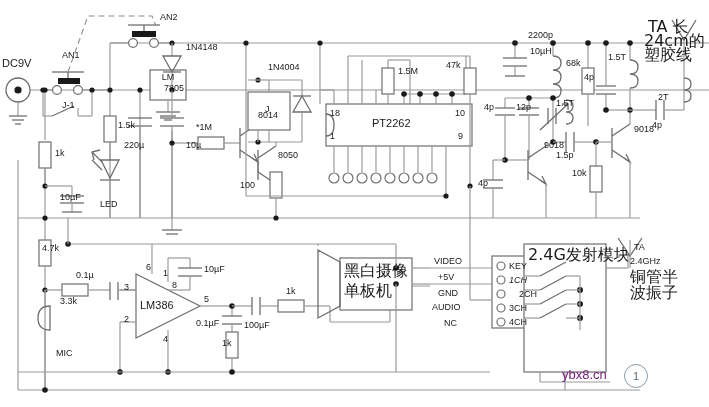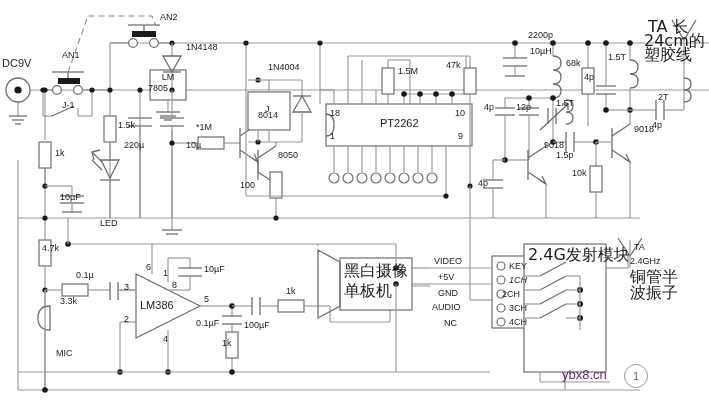--- a/index.html
+++ b/index.html
@@ -590,43 +590,43 @@
     <path class="w" d="M540 382 L610 382"></path>
     <path class="w" d="M540 382 L540 372"></path>
   </g>
 </svg>
 
 <div class="lbl big" style="left:2px;top:58px;">DC9V</div>
 <div class="lbl" style="left:62px;top:50px;">AN1</div>
 <div class="lbl" style="left:160px;top:12px;">AN2</div>
 <div class="lbl" style="left:62px;top:100px;">J-1</div>
 <div class="lbl" style="left:155px;top:72px;width:26px;text-align:center;">LM</div>
-<div class="lbl" style="left:136px;top:83px;width:44px;text-align:center;">7805</div>
+<div class="lbl" style="left:152px;top:83px;width:44px;text-align:center;">7805</div>
 <div class="lbl" style="left:186px;top:42px;">1N4148</div>
 <div class="lbl" style="left:268px;top:62px;">1N4004</div>
 <div class="lbl" style="left:265px;top:104px;">J</div>
-<div class="lbl" style="left:100px;top:218px;">LED</div>
+<div class="lbl" style="left:100px;top:199px;">LED</div>
 
 <div class="lbl" style="left:55px;top:148px;">1k</div>
 <div class="lbl" style="left:60px;top:192px;">10µF</div>
 <div class="lbl" style="left:42px;top:243px;">4.7k</div>
 <div class="lbl" style="left:118px;top:120px;">1.5k</div>
 <div class="lbl" style="left:124px;top:140px;">220µ</div>
 <div class="lbl" style="left:186px;top:140px;">10µ</div>
 <div class="lbl" style="left:196px;top:122px;">*1M</div>
 <div class="lbl" style="left:240px;top:180px;">100</div>
 
 <div class="lbl" style="left:258px;top:110px;">8014</div>
 <div class="lbl" style="left:278px;top:150px;">8050</div>
 
 <div class="lbl" style="left:330px;top:108px;">18</div>
 <div class="lbl" style="left:330px;top:131px;">1</div>
 <div class="lbl" style="left:455px;top:108px;">10</div>
 <div class="lbl" style="left:458px;top:131px;">9</div>
-<div class="lbl big" style="left:372px;top:118px;margin-left:8px;">PT2262</div>
+<div class="lbl big" style="left:372px;top:118px;">PT2262</div>
 <div class="lbl" style="left:398px;top:66px;">1.5M</div>
 <div class="lbl" style="left:446px;top:60px;">47k</div>
 
 <div class="lbl" style="left:484px;top:30px;margin-left:44px;">2200p</div>
 <div class="lbl" style="left:530px;top:46px;">10µH</div>
 <div class="lbl" style="left:566px;top:58px;">68k</div>
 <div class="lbl" style="left:484px;top:102px;">4p</div>
 <div class="lbl" style="left:516px;top:102px;">12p</div>
 <div class="lbl" style="left:556px;top:98px;">1.5T</div>
 <div class="lbl" style="left:544px;top:140px;">9018</div>
@@ -663,21 +663,21 @@
 <div class="lbl cjk" style="left:344px;top:266px;">黑白摄像</div>
 <div class="lbl cjk" style="left:344px;top:286px;">单板机</div>
 <div class="lbl" style="left:434px;top:256px;">VIDEO</div>
 <div class="lbl" style="left:438px;top:272px;">+5V</div>
 <div class="lbl" style="left:438px;top:288px;">GND</div>
 <div class="lbl" style="left:432px;top:302px;">AUDIO</div>
 <div class="lbl" style="left:444px;top:318px;">NC</div>
 
 <div class="lbl" style="left:509px;top:261px;">KEY</div>
 <div class="lbl" style="left:509px;top:275px;font-style:italic;">1CH</div>
-<div class="lbl" style="left:502px;top:289px;">2CH</div>
+<div class="lbl" style="left:519px;top:289px;">2CH</div>
 <div class="lbl" style="left:509px;top:303px;">3CH</div>
 <div class="lbl" style="left:509px;top:317px;">4CH</div>
 
 <div class="lbl cjk" style="left:528px;top:250px;">2.4G发射模块</div>
 
 <div class="lbl" style="left:634px;top:242px;">TA</div>
 <div class="lbl" style="left:630px;top:256px;">2.4GHz</div>
 <div class="lbl cjk" style="left:630px;top:272px;">铜管半</div>
 <div class="lbl cjk" style="left:630px;top:288px;">波振子</div>
 

